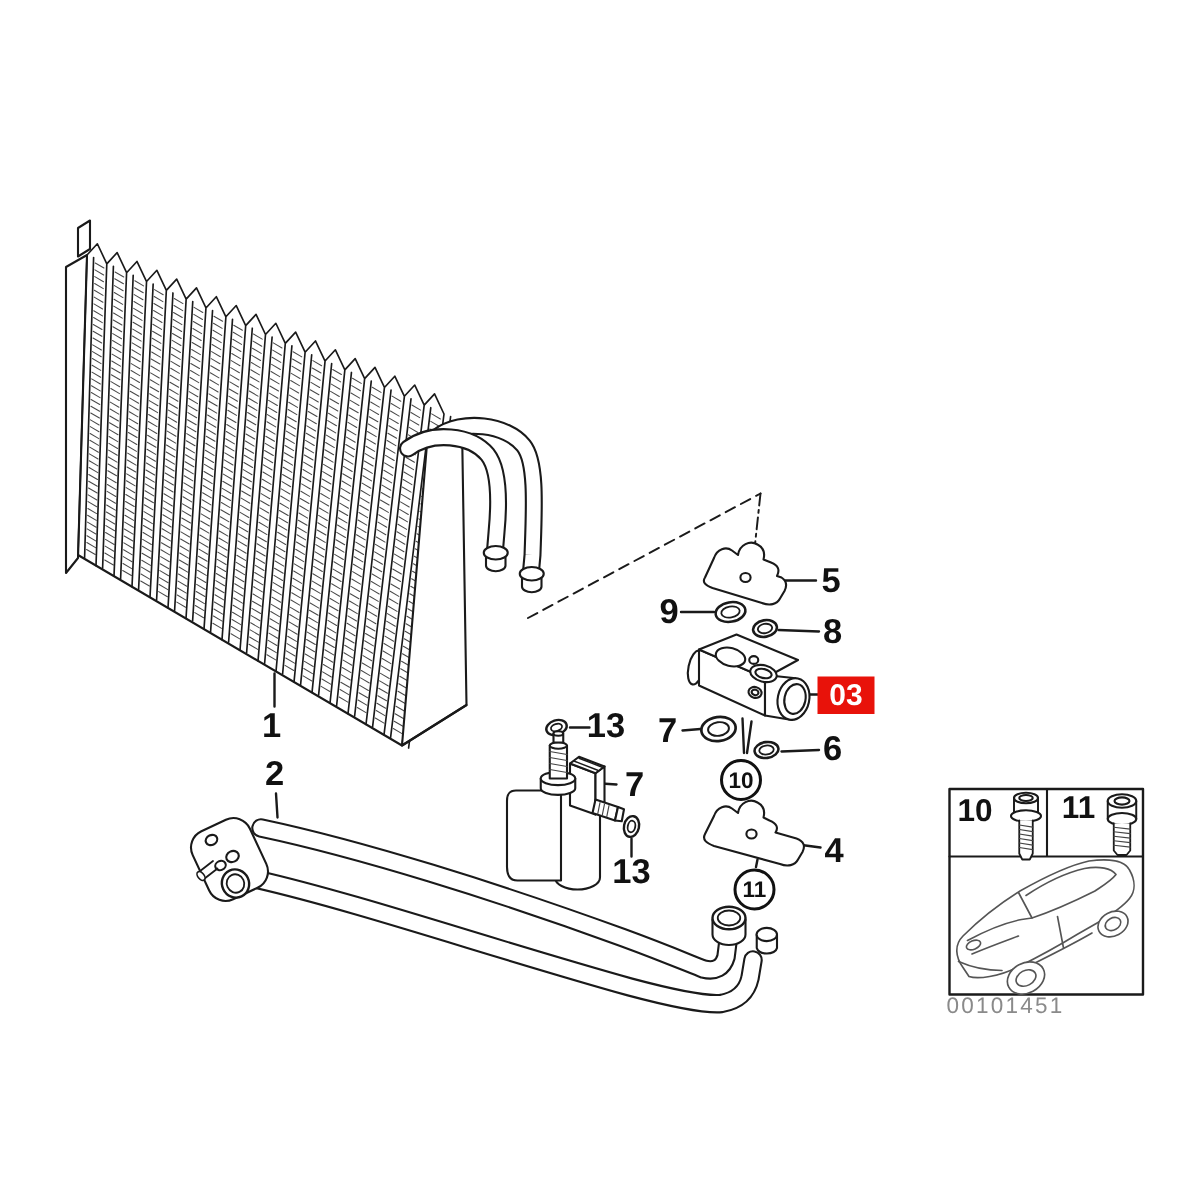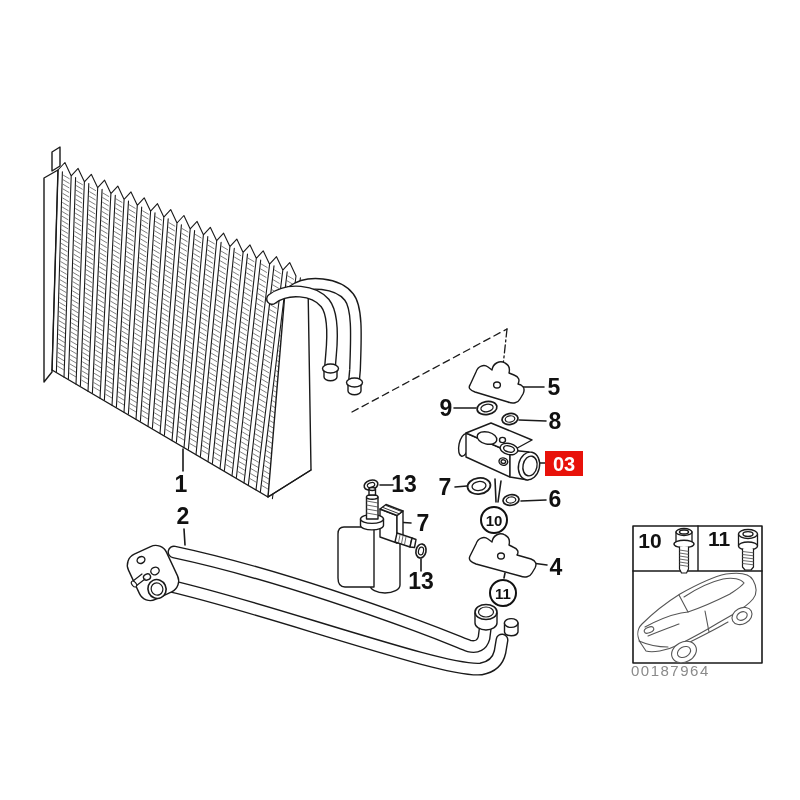--- a/index.html
+++ b/index.html
@@ -203,15 +203,15 @@
 <div class="lbl" style="left:423px;top:523px">7</div>
 <div class="lbl" style="left:421px;top:581px">13</div>
 
 <div class="badge">03</div>
 
 <div class="balloon" style="left:480px;top:506px">10</div>
 <div class="balloon" style="left:489px;top:579px">11</div>
 
 <div class="inset-num" style="left:650px;top:541px">10</div>
 <div class="inset-num" style="left:719px;top:539px">11</div>
-<div class="code">00187964</div>
+<div class="code">00101451</div>
 
 </div>
 
 </body></html>

